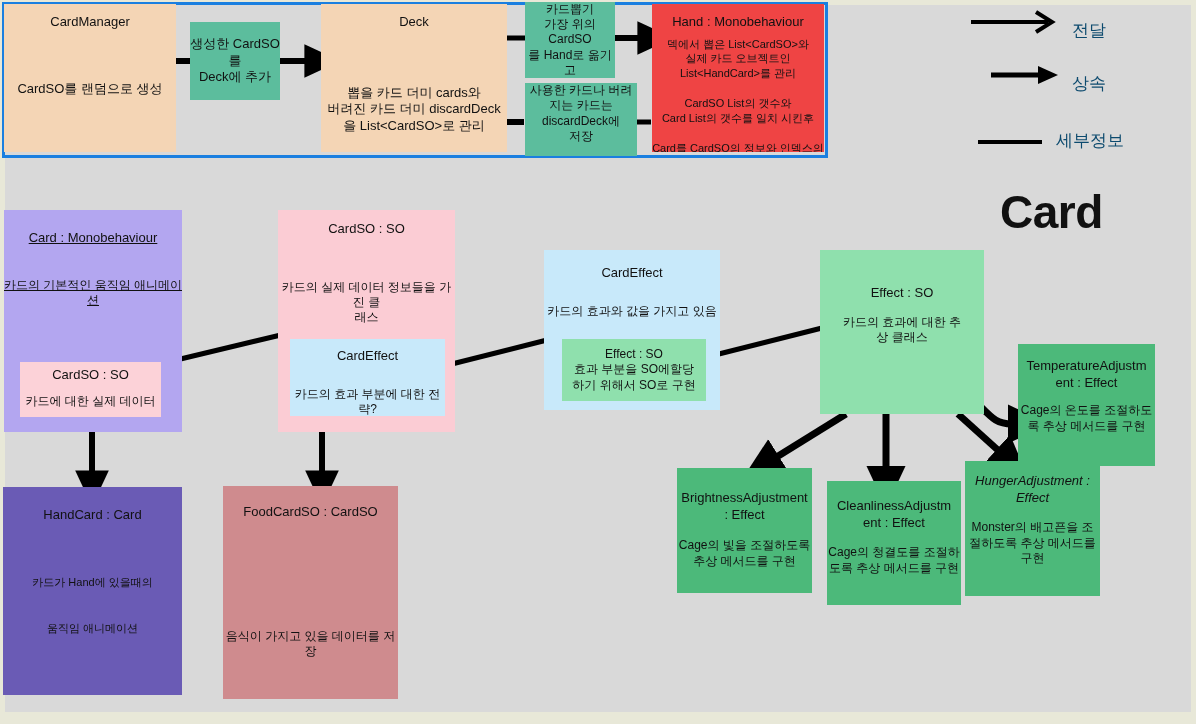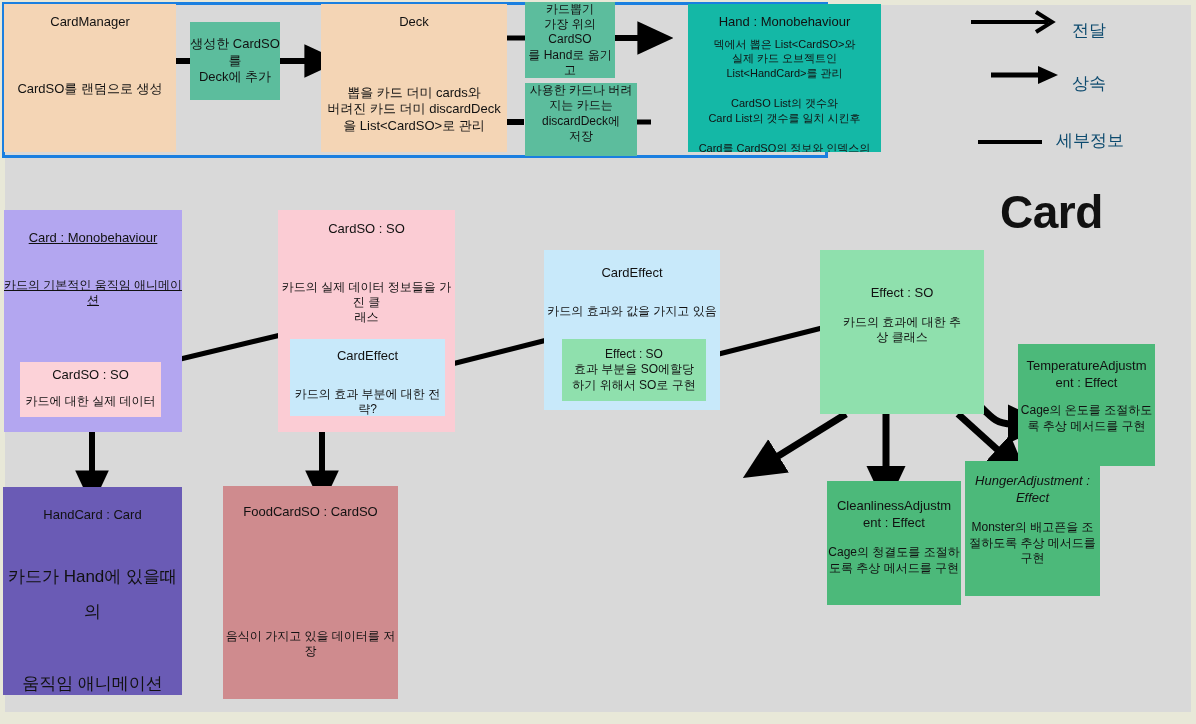--- a/index.html
+++ b/index.html
@@ -153,21 +153,21 @@
 제거</div>
   </div>
 
   <div class="box" style="left:525px;top:83px;width:112px;height:73px;background:#5cbd9d;justify-content:flex-start;">
     <div class="desc" style="font-size:12px;">사용한 카드나 버려
 지는 카드는
 discardDeck에
 저장</div>
   </div>
 
-  <div class="box" style="left:652px;top:4px;width:193px;height:148px;background:#14b8a6;margin-left:36px;">
+  <div class="box" style="left:652px;top:4px;width:172px;height:148px;background:#ef4444;">
     <div class="title" style="margin-top:10px;">Hand : Monobehaviour</div>
     <div class="desc" style="margin-top:6px;font-size:11px;line-height:1.35;">덱에서 뽑은 List&lt;CardSO&gt;와
 실제 카드 오브젝트인
 List&lt;HandCard&gt;를 관리
 
 CardSO List의 갯수와
 Card List의 갯수를 일치 시킨후
 
 Card를 CardSO의 정보와 인덱스의
 정보로 초기화</div>
@@ -211,39 +211,45 @@
 상 클래스</div>
   </div>
 
   <div class="box" style="left:1018px;top:344px;width:137px;height:122px;background:#4cb97a;">
     <div class="title" style="margin-top:14px;">TemperatureAdjustm
 ent : Effect</div>
     <div class="desc" style="margin-top:12px;font-size:12px;">Cage의 온도를 조절하도
 록 추상 메서드를 구현</div>
   </div>
 
+  <div class="box" style="left:677px;top:468px;width:135px;height:125px;background:#4cb97a;">
+    <div class="title" style="margin-top:22px;">BrightnessAdjustment
+: Effect</div>
+    <div class="desc" style="margin-top:15px;font-size:12px;">Cage의 빛을 조절하도록
+추상 메서드를 구현</div>
+  </div>
 
   <div class="box" style="left:827px;top:481px;width:134px;height:124px;background:#4cb97a;">
     <div class="title" style="margin-top:17px;">CleanlinessAdjustm
 ent : Effect</div>
     <div class="desc" style="margin-top:14px;font-size:12px;">Cage의 청결도를 조절하
 도록 추상 메서드를 구현</div>
   </div>
 
   <div class="box" style="left:965px;top:461px;width:135px;height:135px;background:#4cb97a;">
     <div class="title" style="margin-top:12px;font-style:italic;">HungerAdjustment :
 Effect</div>
     <div class="desc" style="margin-top:14px;font-size:12px;">Monster의 배고픈을 조
 절하도록 추상 메서드를
 구현</div>
   </div>
 
   <div class="box" style="left:3px;top:487px;width:179px;height:208px;background:#6a5bb5;">
     <div class="title" style="margin-top:20px;">HandCard : Card</div>
-    <div class="desc" style="margin-top:35px;font-size:17px;line-height:2.1;">카드가 Hand에 있을때의
+    <div class="desc" style="margin-top:47px;font-size:11px;line-height:2.1;">카드가 Hand에 있을때의
 
 움직임 애니메이션</div>
   </div>
 
   <div class="box" style="left:223px;top:486px;width:175px;height:213px;background:#cf8b8e;gap:43px;">
     <div class="title" style="margin-top:18px;">FoodCardSO : CardSO</div>
     <div class="desc" style="margin-top:65px;font-size:12px;">음식이 가지고 있을 데이터를 저장</div>
   </div>
 
   <div class="legend-label" style="left:1072px;top:19px;">전달</div>

